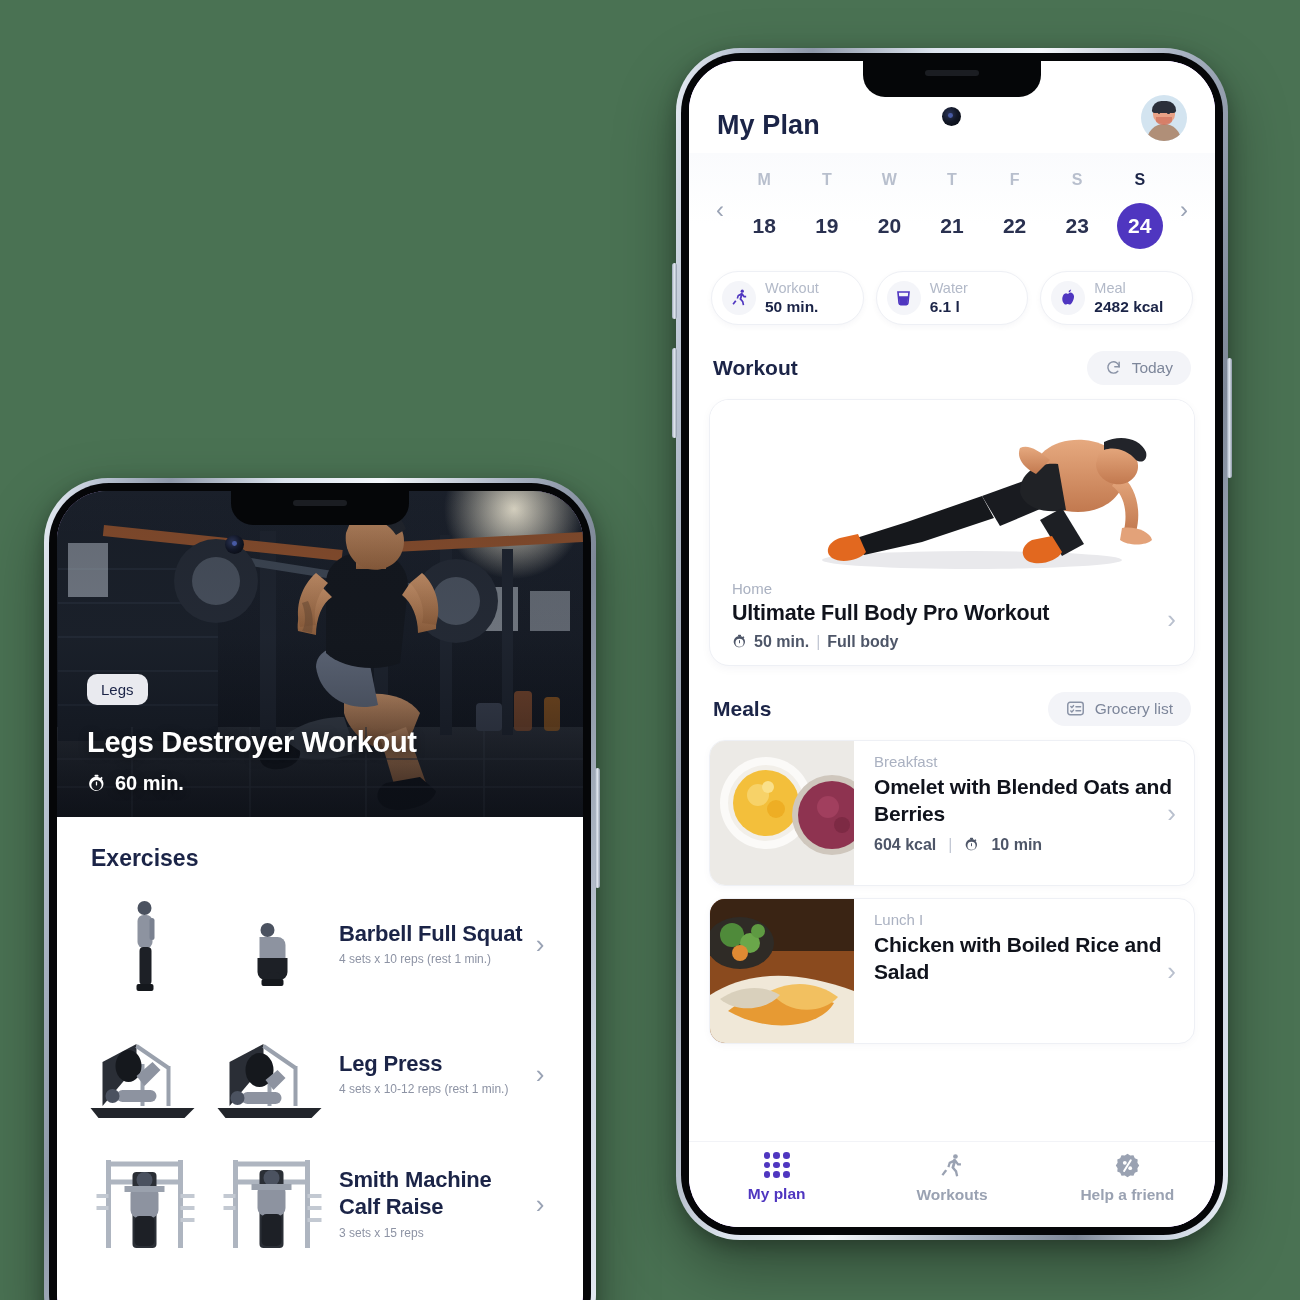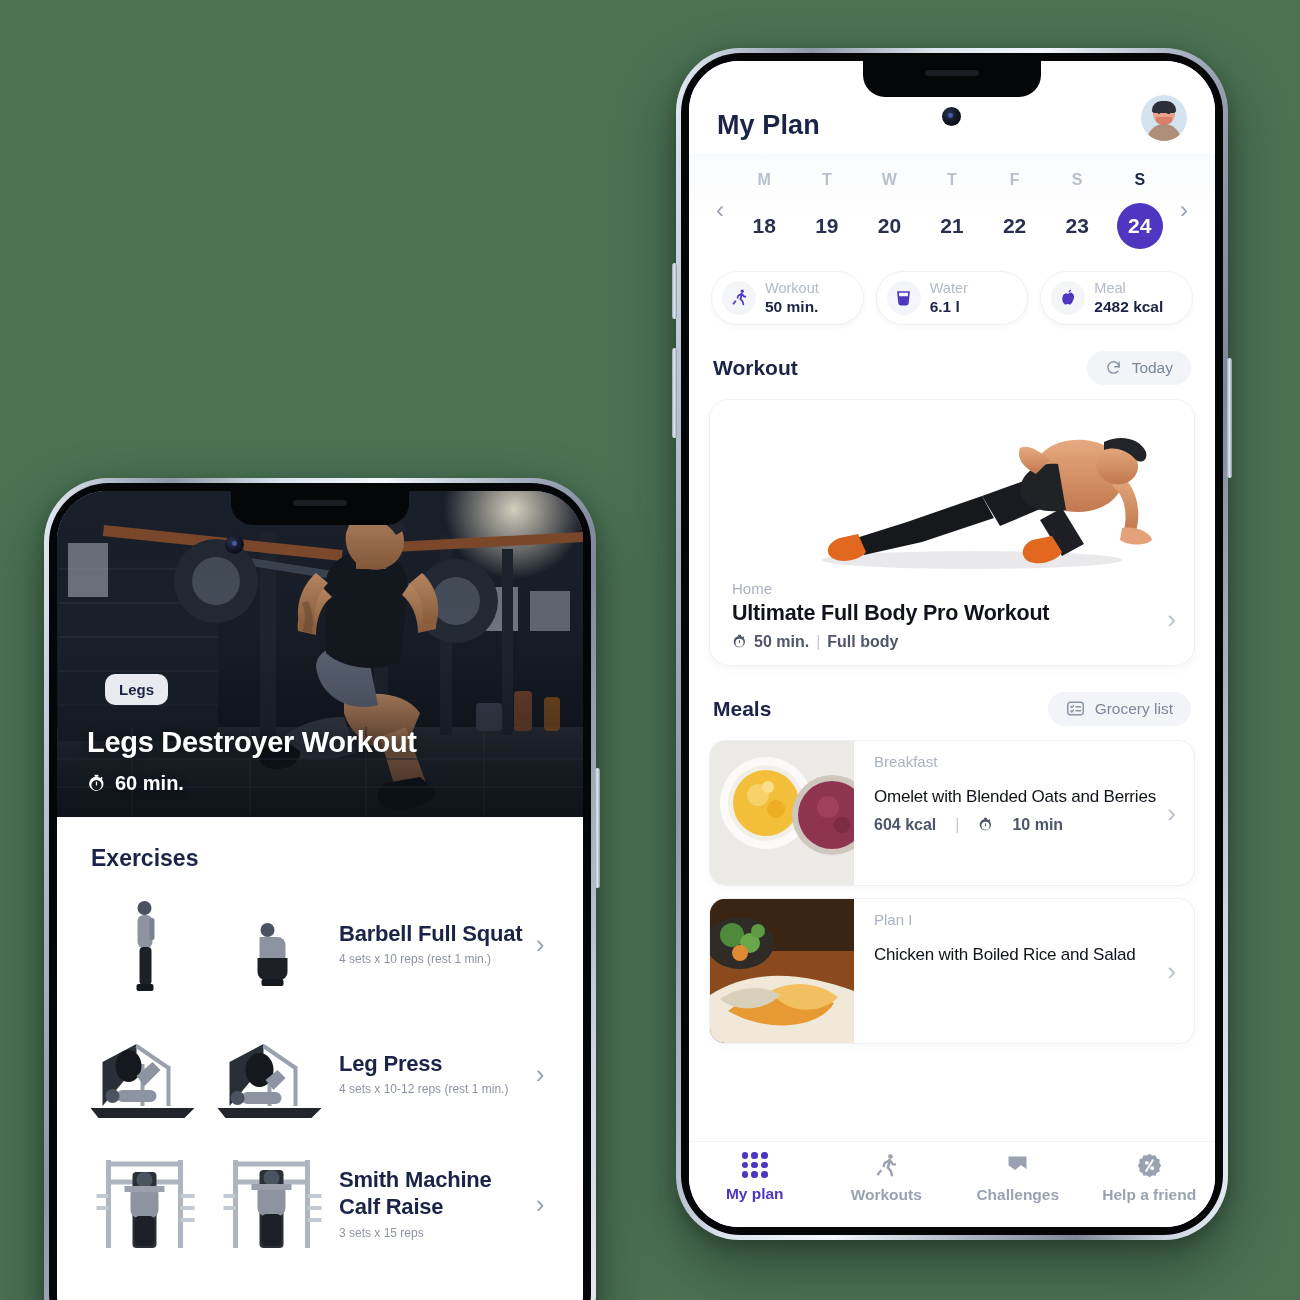--- a/index.html
+++ b/index.html
@@ -101,44 +101,44 @@
   .w-name { font-size: 21.5px; font-weight: 700; color:#10131c; letter-spacing:-.2px; }
   .w-sub { font-size: 16px; color:#4e5668; font-weight:600; margin-top: 7px; display:flex; align-items:center; gap:7px; }
   .w-sub .bar { color:#c3c8d4; font-weight:400; }
   .chev { position:absolute; right: 18px; top: 50%; color:#b9c0ce; font-size: 26px; line-height:0; }
 
   .mcard { margin: 4px 20px 12px; border:1px solid #eef0f5; border-radius: 16px; background:#fff;
     display:flex; overflow:hidden; position:relative; box-shadow: 0 2px 8px rgba(25,35,80,.03); }
   .mthumb { width: 144px; flex:none; }
   .mbody { padding: 12px 16px 12px 20px; flex:1; min-width:0; }
   .m-kicker { font-size: 15px; color:#aab1c1; font-weight:500; }
-  .m-name { font-size: 17px; font-weight: 400; color:#10131c; line-height:1.28; margin-top: 16px; letter-spacing:-.2px;}
-  .m-sub { font-size: 16px; color:#4e5668; font-weight:600; margin-top: 8px; display:flex; align-items:center; gap:19px; }
+  .m-name { font-size: 21px; font-weight: 700; color:#10131c; line-height:1.28; margin-top: 4px; letter-spacing:-.2px;}
+  .m-sub { font-size: 16px; color:#4e5668; font-weight:600; margin-top: 8px; display:flex; align-items:center; gap:12px; }
 
   .tabbar { flex:none; height: 86px; background:#fff; display:flex; align-items:flex-start;
     padding-top: 10px; border-top: 1px solid #f2f3f7; }
   .tab { flex:1; display:flex; flex-direction:column; align-items:center; gap:7px;
     color:#9aa2b2; font-size: 15.5px; font-weight: 700; }
   .tab.active { color:#4f36c0; }
   .dotgrid { width: 26px; height: 26px; display:grid; grid-template-columns: repeat(3,1fr);
     grid-template-rows: repeat(3,1fr); gap: 3px; }
   .dotgrid i { background:#4f36c0; border-radius:50%; display:block; }
 
   
   #phoneL { left: 44px; top: 478px; width: 552px; height: 880px; }
   #phoneL .notch { width: 178px; height: 34px; }
   #phoneL .frontcam { width: 19px; height: 19px; top: 44px; left: 32%; }
   .appL { position:absolute; inset:0; background:#fff; display:flex; flex-direction:column; }
 
   .heroL { height: 326px; position:relative; flex:none; overflow:hidden;
     background:#111620; }
   .heroL-ov { position:absolute; inset:0;
     background: linear-gradient(180deg, rgba(8,11,18,.15) 0%, rgba(8,11,18,.05) 45%, rgba(8,11,18,.62) 100%); }
-  .badge { position:absolute; left: 48px; bottom: 112px; background:#e9eaef; color:#1b2447;
-    font-size: 15px; font-weight:700; padding: 7px 14px; border-radius: 10px; }
+  .badge { position:absolute; left: 30px; bottom: 112px; background:#e9eaef; color:#1b2447;
+    font-size: 15px; font-weight:400; padding: 7px 14px; border-radius: 10px; }
   .heroL-title { position:absolute; left: 30px; bottom: 58px; color:#fff;
     font-size: 29px; font-weight:700; letter-spacing:-.3px; text-shadow: 0 2px 10px rgba(0,0,0,.45); }
   .heroL-sub { position:absolute; left: 30px; bottom: 22px; color:#fff; font-size: 20px;
     font-weight:600; display:flex; align-items:center; gap:9px; text-shadow: 0 2px 10px rgba(0,0,0,.45); }
 
   .exhead { padding: 28px 34px 4px; font-size: 23px; font-weight:700; color:#1b2447; }
   .exlist { flex:1; overflow:hidden; padding: 0 26px; }
   .exrow { display:flex; align-items:center; padding: 16px 0 10px; }
   .exthumbs { width: 250px; flex:none; display:flex; gap: 4px; height: 104px; }
   .exthumbs > div { flex:1; position:relative; }
@@ -379,21 +379,21 @@
                 <circle cx="40" cy="44" r="10" fill="#6aa74a"></circle>
                 <circle cx="30" cy="54" r="8" fill="#e08a33"></circle>
                 <circle cx="48" cy="32" r="7" fill="#5e9a42"></circle>
                 <path d="M0 96 C40 70, 90 72, 144 92 L144 144 L0 144 Z" fill="#f0e8d8"></path>
                 <path d="M18 112 C50 86, 86 88, 124 104 C110 128, 60 136, 18 112 Z" fill="#e79a33"></path>
                 <path d="M60 92 C84 80, 110 84, 128 98 C112 116, 76 116, 60 92 Z" fill="#f2c060"></path>
                 <path d="M10 100 C30 86, 54 86, 70 96 C56 112, 26 114, 10 100 Z" fill="#d9d0bc"></path>
               </svg>
             </div>
             <div class="mbody">
-              <div class="m-kicker">Plan I</div>
+              <div class="m-kicker">Lunch I</div>
               <div class="m-name">Chicken with Boiled Rice and Salad</div>
             </div>
             <div class="chev">›</div>
           </div>
 
         </div>
 
         <div class="tabbar">
           <div class="tab active">
             <span class="dotgrid">
@@ -411,28 +411,20 @@
           </div>
           <div class="tab">
             <span>
               <svg width="27" height="27" viewBox="0 0 24 24" fill="#9aa2b2">
                 <circle cx="15.5" cy="4" r="2.1"></circle>
                 <path d="M13.2 7.1 9.6 8.9l-1.3 4.2 1.9.6 1-3.2 2-1-1.3 4.6 3.2 3.6.9 4.1 2-.4-1-4.8-2.5-2.9 1.2-4 1.6 2.2h3.1v-2h-2.1l-2.1-2.9a2.4 2.4 0 0 0-2.2-.9z"></path>
                 <path d="M6.4 15.6 3.1 19.9l1.6 1.2 3.5-4.5z"></path>
               </svg>
             </span>
             <span>Workouts</span>
-          </div>
-          <div class="tab">
-            <span>
-              <svg width="27" height="27" viewBox="0 0 24 24" fill="#9aa2b2">
-                <path d="M4 4h16v11l-5-3.5-5 4.5-6-4z"></path>
-              </svg>
-            </span>
-            <span>Challenges</span>
           </div>
           <div class="tab">
             <span>
               <svg width="27" height="27" viewBox="0 0 24 24" fill="#9aa2b2">
                 <path d="M12 1.6l2.4 1.6 2.9-.3 1.2 2.6 2.6 1.2-.3 2.9L22.4 12l-1.6 2.4.3 2.9-2.6 1.2-1.2 2.6-2.9-.3L12 22.4l-2.4-1.6-2.9.3-1.2-2.6-2.6-1.2.3-2.9L1.6 12l1.6-2.4-.3-2.9 2.6-1.2L6.7 2.9l2.9.3z"></path>
                 <circle cx="9.6" cy="9.6" r="1.7" fill="#fff"></circle>
                 <circle cx="14.4" cy="14.4" r="1.7" fill="#fff"></circle>
                 <rect x="11.1" y="5.6" width="1.8" height="13" rx=".9" fill="#fff" transform="rotate(32 12 12)"></rect>
               </svg>
             </span>

